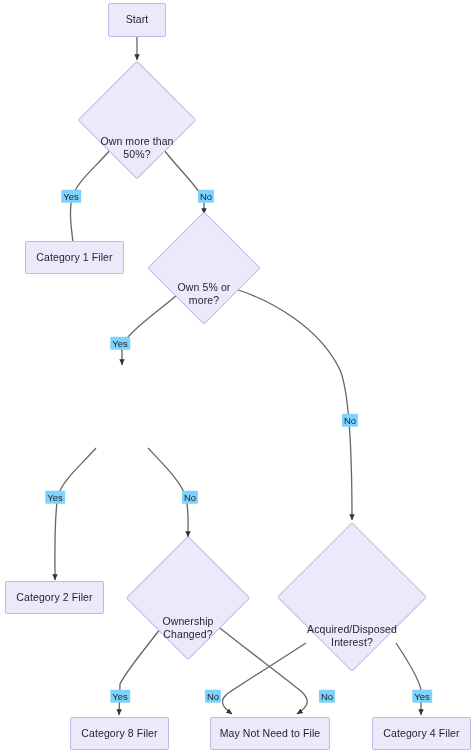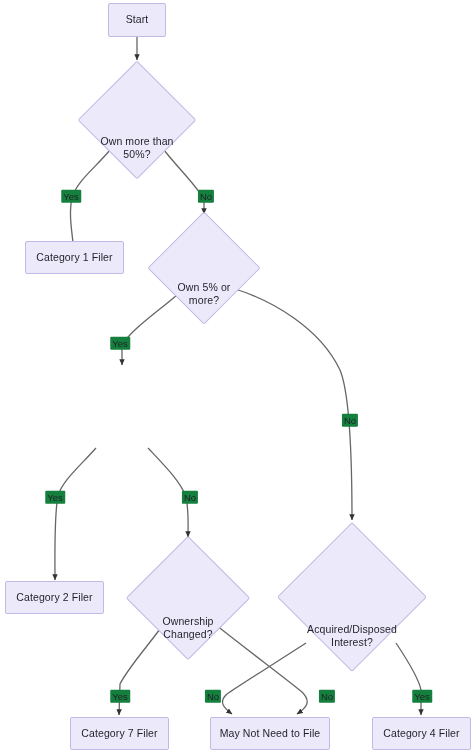--- a/index.html
+++ b/index.html
@@ -78,21 +78,21 @@
     color: #1f1f28;
     font-size: 10.5px;
     line-height: 1.3;
     width: 140%;
     text-align: center;
     letter-spacing: 0.1px;
   }
   
   .edge-label {
     position: absolute;
-    background: #15803d;
+    background: #7dd3fc;
     color: #1f1f28;
     font-size: 9.5px;
     line-height: 1;
     padding: 1.5px 2px;
     border-radius: 1px;
     white-space: nowrap;
     transform: translate(-50%, -50%);
   }
 </style>
 </head>
@@ -160,21 +160,21 @@
 
   <div class="node node-diamond" style="left:299px; top:544px; width:106px; height:106px;">
     <div class="diamond-shape"></div>
     <span class="diamond-label" style="width:120%;">
       <span>Acquired/Disposed</span><br>
       <span>Interest?</span>
     </span>
   </div>
 
   <div class="node node-rect" style="left:70px; top:717px; width:99px; height:33px;">
-    <span>Category 7 Filer</span>
+    <span>Category 8 Filer</span>
   </div>
 
   <div class="node node-rect" style="left:210px; top:717px; width:120px; height:33px;">
     <span>May Not Need to File</span>
   </div>
 
   <div class="node node-rect" style="left:372px; top:717px; width:99px; height:33px;">
     <span>Category 4 Filer</span>
   </div>
 

